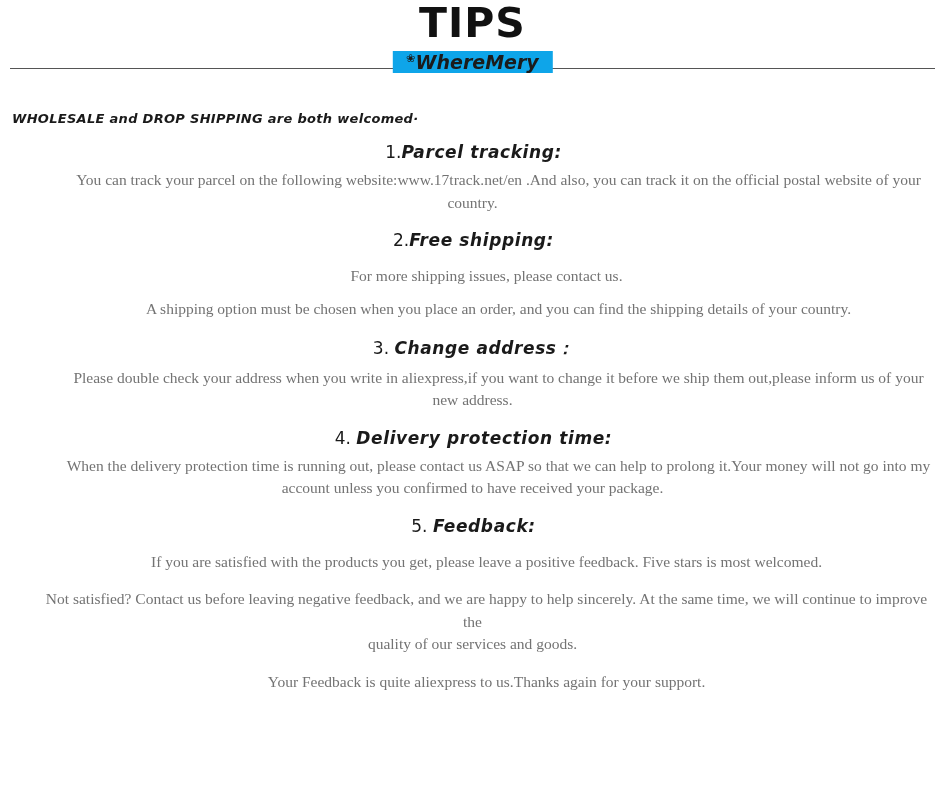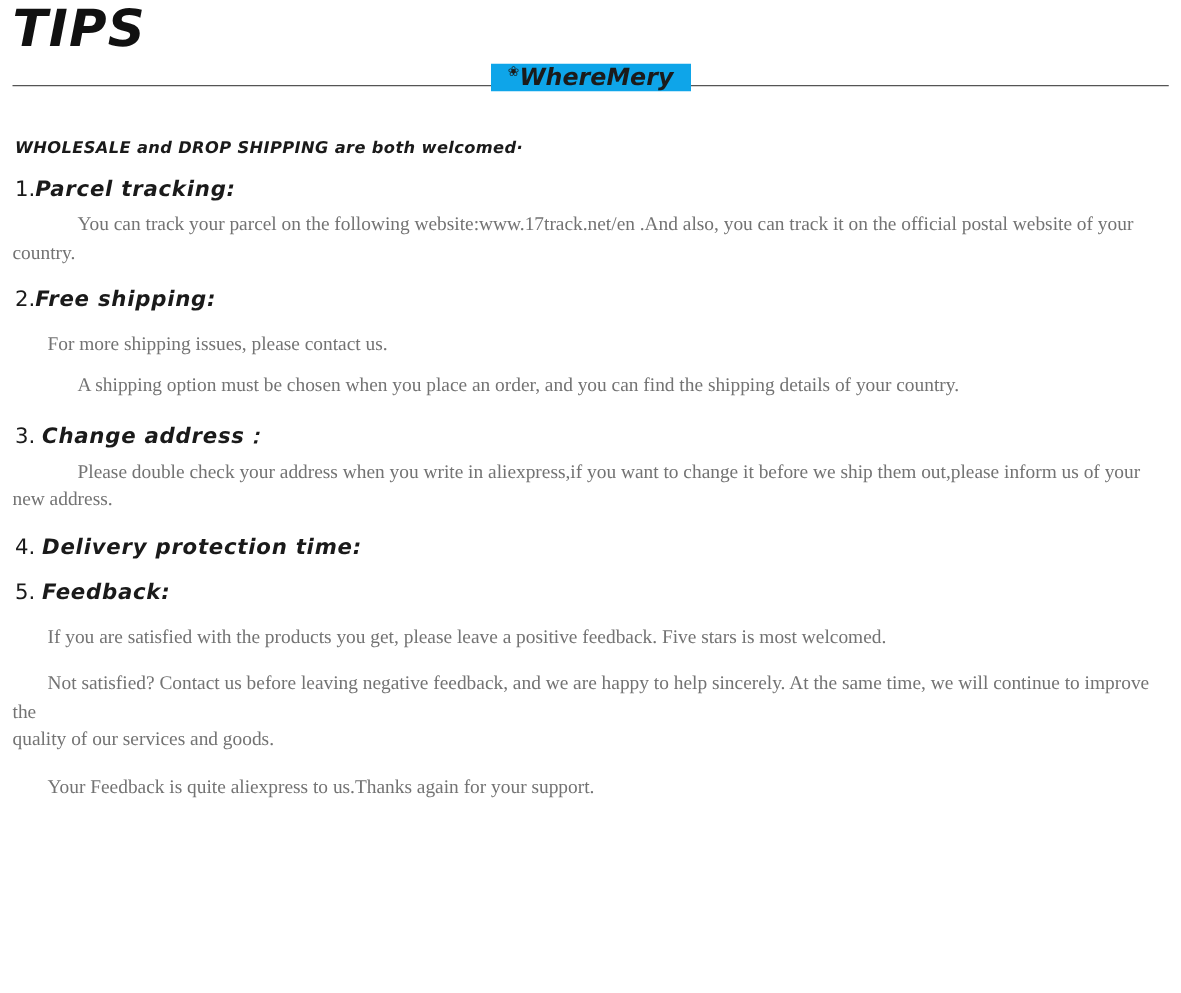--- a/index.html
+++ b/index.html
@@ -17,23 +17,22 @@
   .page {
     position: relative;
     width: 945px;
     height: 794px;
     box-sizing: border-box;
     padding: 0 10px;
   }
 
   
   .title {
-    text-align: left;
+    text-align: center;
     font-family: "DejaVu Sans", sans-serif;
-    font-style: italic;
     font-weight: bold;
     font-size: 41px;
     letter-spacing: 1px;
     line-height: 1.05;
     margin: 2px 0 0 0;
     color: #111;
   }
   .brand-row {
     position: relative;
     height: 34px;
@@ -72,20 +71,21 @@
     font-family: "DejaVu Sans", sans-serif;
     font-style: italic;
     font-weight: bold;
     font-size: 13px;
     letter-spacing: 0.3px;
     margin: 26px 0 0 2px;
     color: #1a1a1a;
   }
   .section {
     margin-top: 16px;
+    text-align: center;
   }
   .heading {
     font-family: "DejaVu Sans", sans-serif;
     font-size: 17px;
     color: #1a1a1a;
     margin: 0 0 0 2px;
     white-space: nowrap;
   }
   .heading .num {
     font-style: normal;
@@ -148,20 +148,21 @@
     <div class="heading">
       <span class="num">3.</span>&nbsp;<span class="label">Change address：</span>
     </div>
     <p class="para">Please double check your address when you write in aliexpress,if you want to change it before we ship them out,please inform us of your new address.</p>
   </div>
 
   <div class="section">
     <div class="heading">
       <span class="num">4.</span>&nbsp;<span class="label">Delivery protection time:</span>
     </div>
+    <p class="para">When the delivery protection time is running out, please contact us ASAP so that we can help to prolong it.Your money will not go into my account unless you confirmed to have received your package.</p>
   </div>
 
   <div class="section">
     <div class="heading">
       <span class="num">5.</span>&nbsp;<span class="label">Feedback:</span>
     </div>
     <p class="para small-indent gap-m">If you are satisfied with the products you get, please leave a positive feedback. Five stars is most welcomed.</p>
     <p class="para small-indent gap-m">Not satisfied? Contact us before leaving negative feedback, and we are happy to help sincerely. At the same time, we will continue to improve the</p>
     <p class="para noindent" style="margin-top:0">quality of our services and goods.</p>
     <p class="para small-indent gap-m">Your Feedback is quite aliexpress to us.Thanks again for your support.</p>

